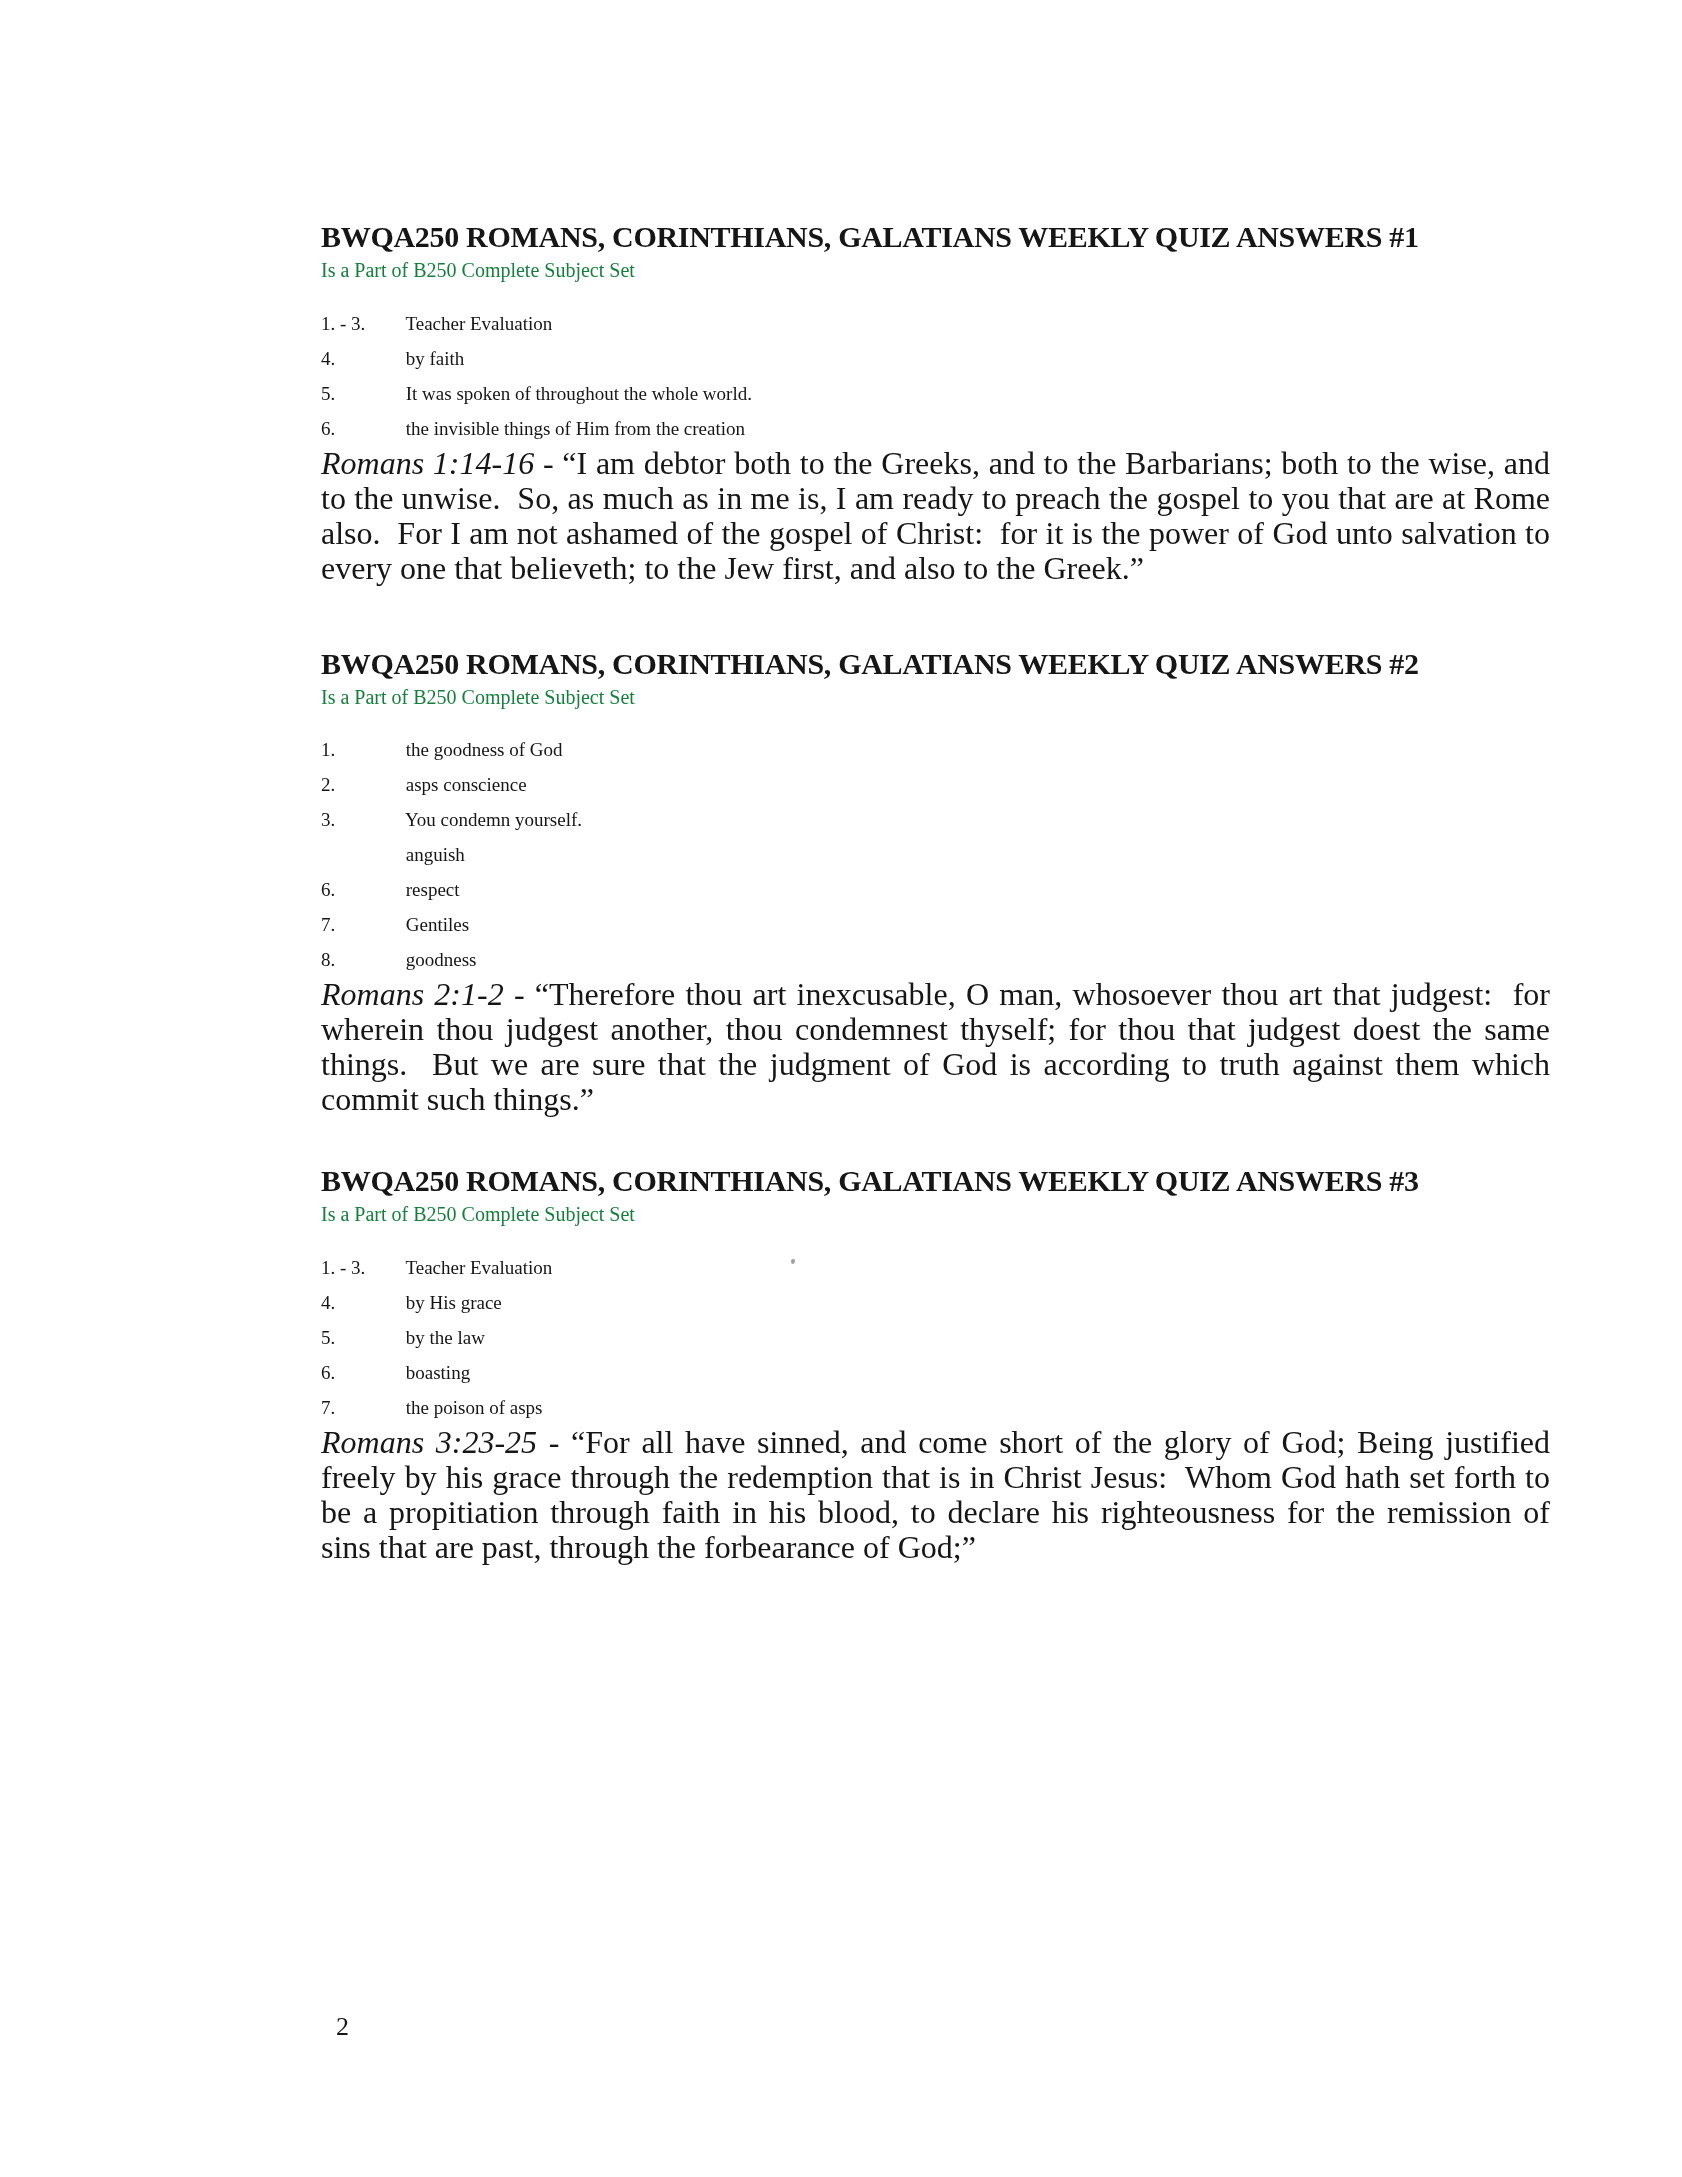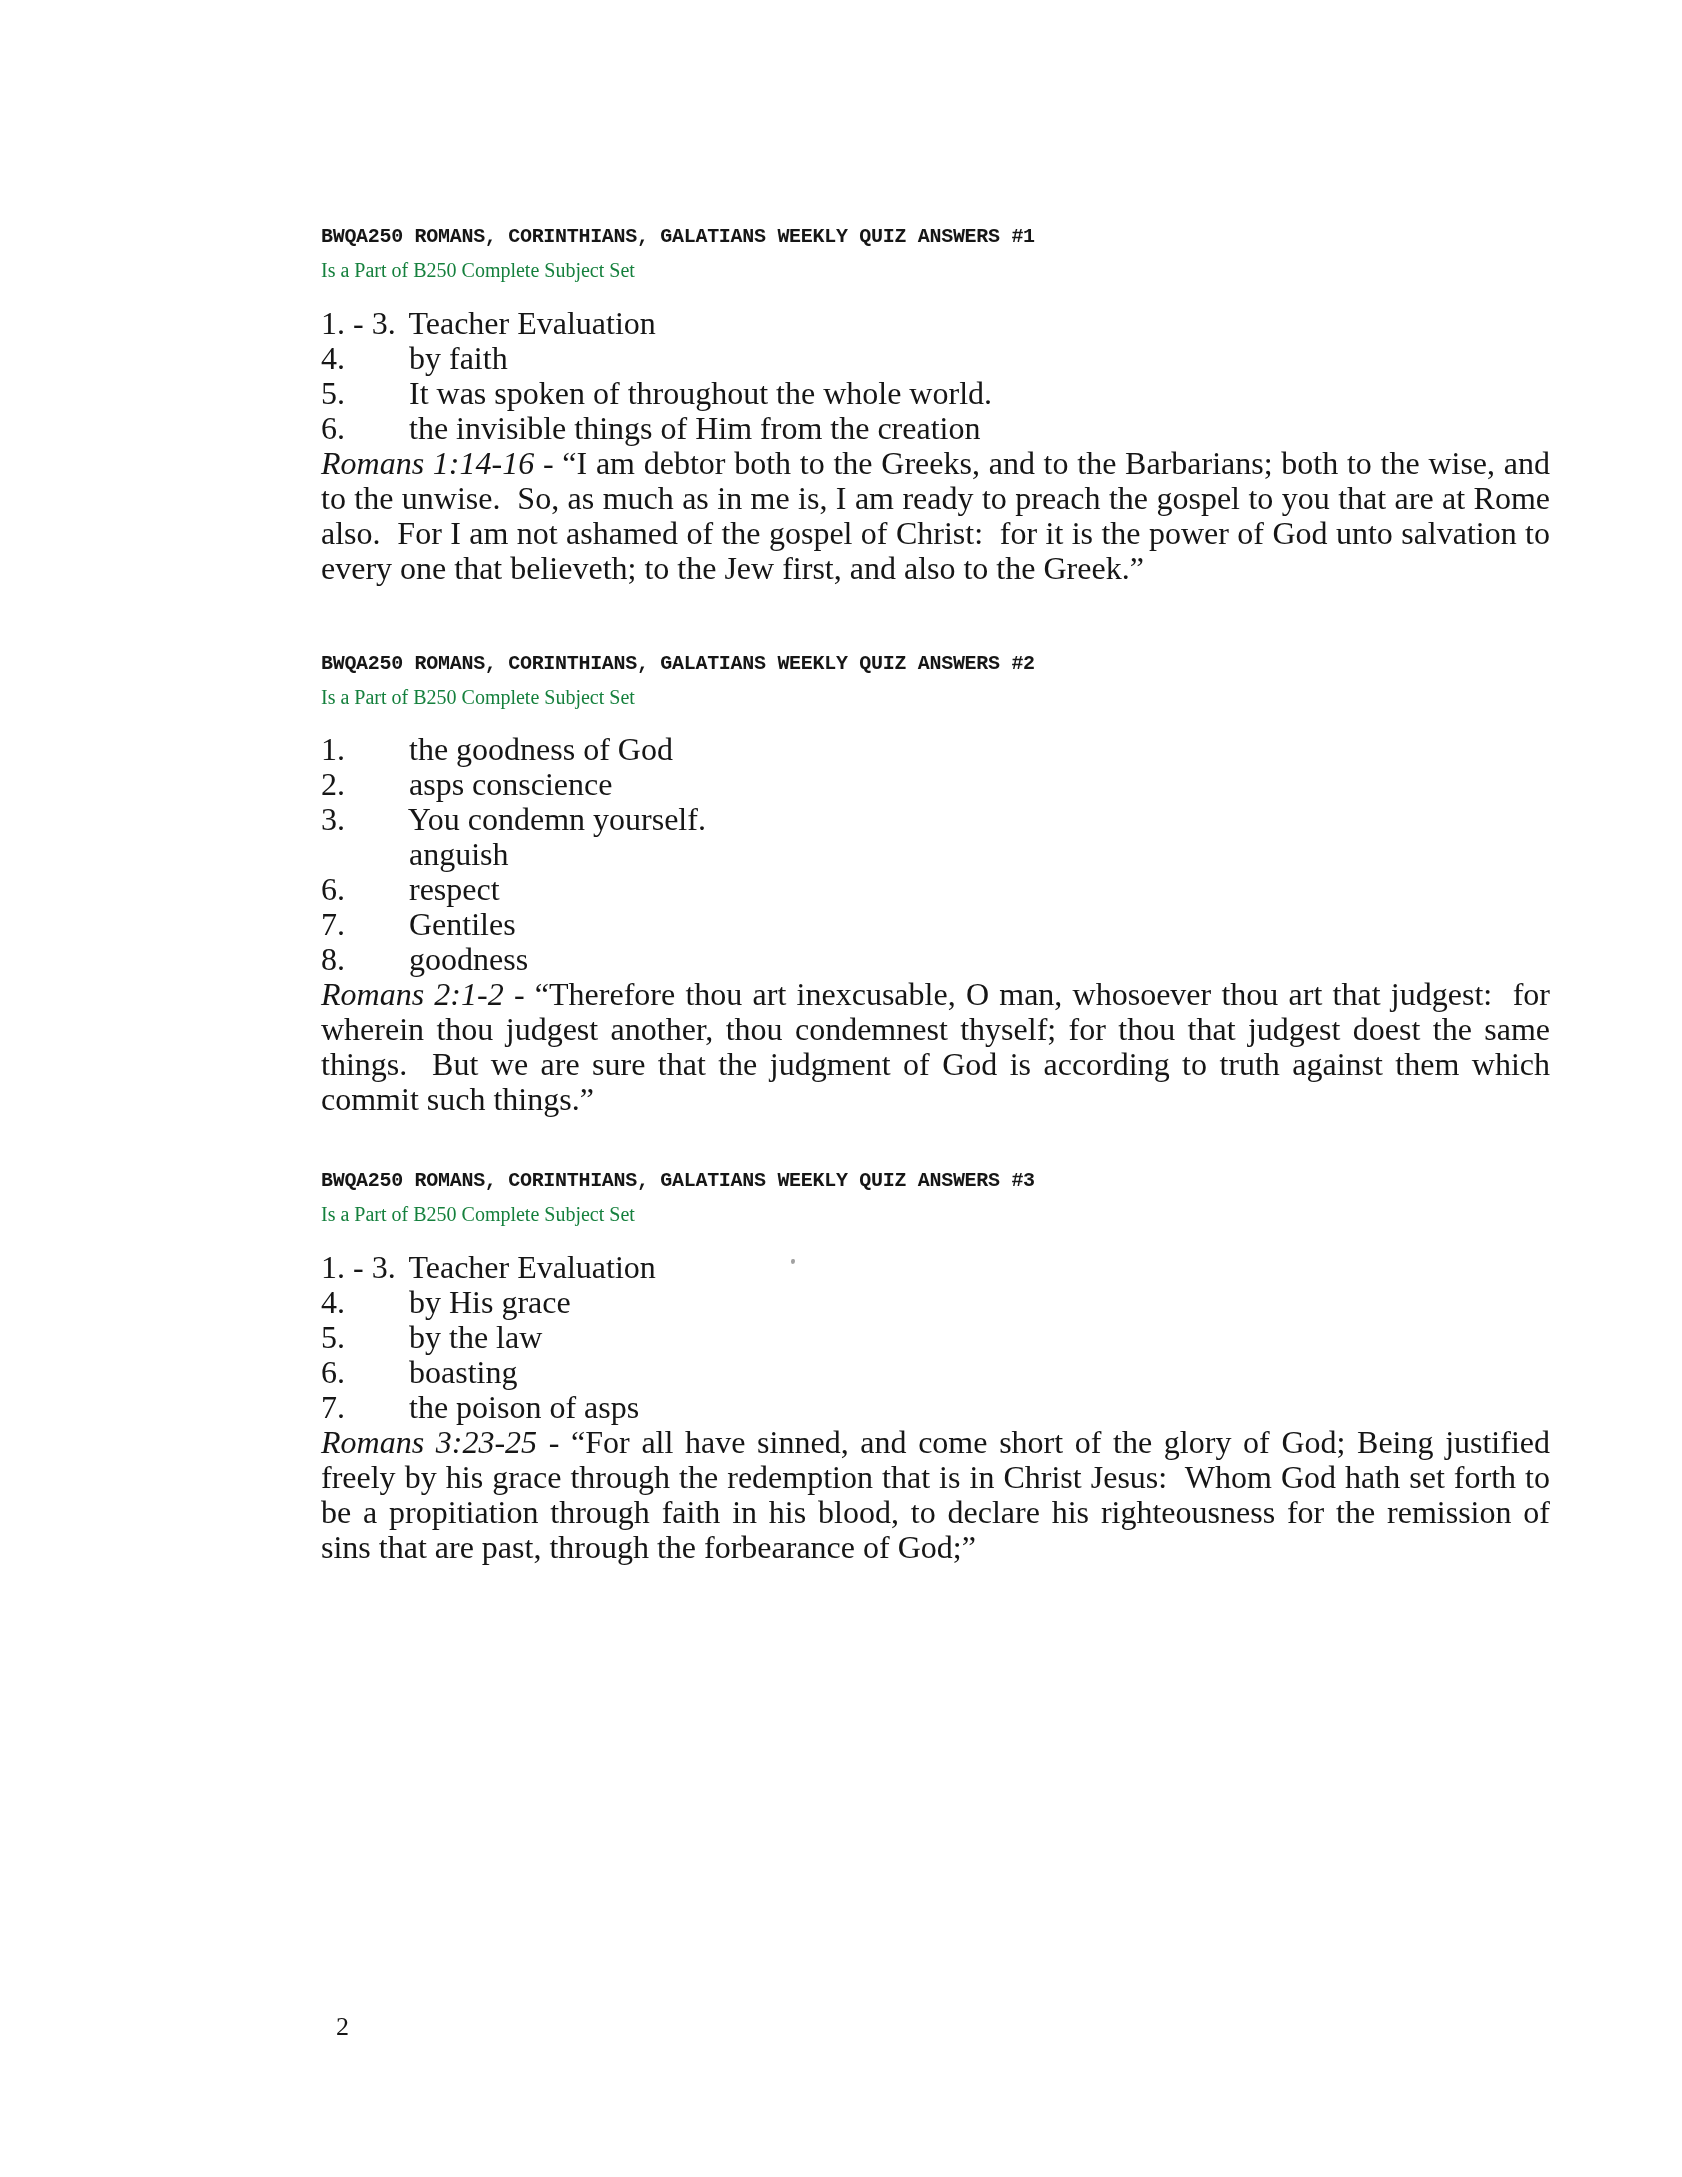--- a/index.html
+++ b/index.html
@@ -20,36 +20,35 @@
     left: 321px;
     top: 0;
     width: 1229px;
   }
   .section { display: block; }
   .section.first  { margin-top: 221px; }
   .section.second { margin-top: 62px; }
   .section.third  { margin-top: 48px; }
   .sec-title {
     font-weight: bold;
-    font-size: 20px;
+    font-size: 30px;
     line-height: 31px;
     letter-spacing: -0.3px;
     white-space: nowrap;
     margin: 0;
-    font-family: Liberation Mono, monospace;
   }
   .sec-subtitle {
     font-size: 20px;
     line-height: 22.5px;
     margin-top: 7px;
     color: #15803d;
   }
   .answers { margin-top: 24px; }
   .answer-row {
-    font-size: 32px;
+    font-size: 19px;
     line-height: 35px;
   }
   .answer-num {
     display: inline-block;
     min-width: 80px;
     white-space: pre;
   }
   .verse {
     font-size: 32px;
     line-height: 35px;

